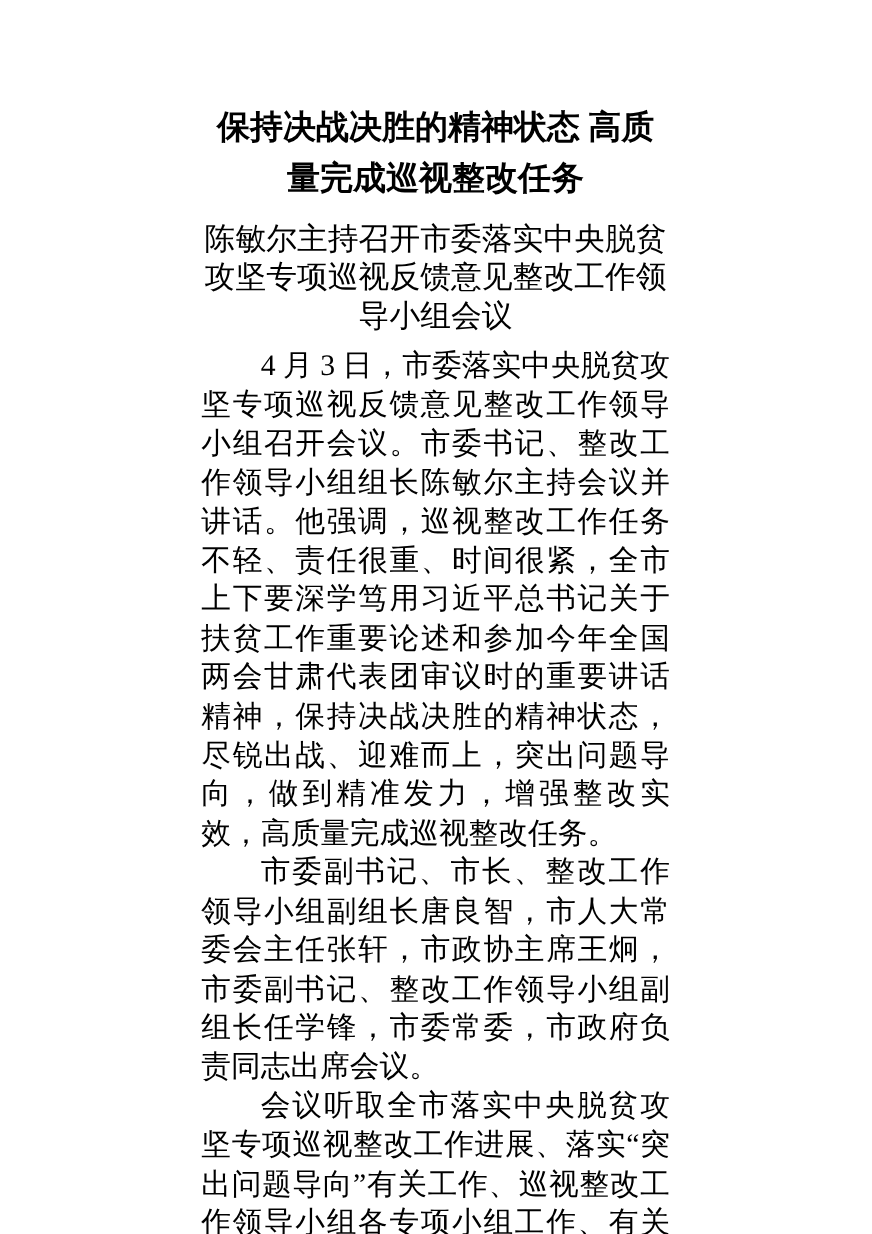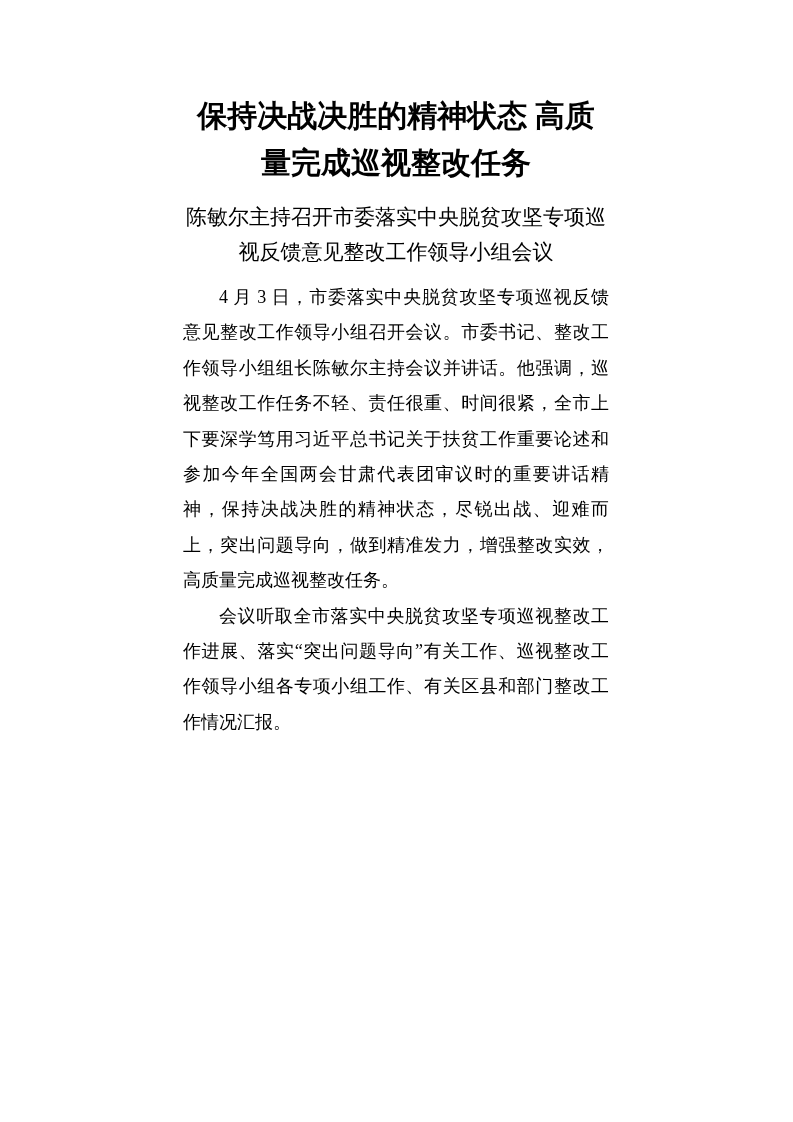--- a/index.html
+++ b/index.html
@@ -22,42 +22,43 @@
   .doc-title {
     margin: 0 0 14px 0;
     font-size: 30px;
     line-height: 47px;
     font-weight: 700;
     text-align: center;
     letter-spacing: 0;
   }
   .doc-subtitle {
     margin: 0 0 10px 0;
-    font-size: 21px;
+    font-size: 28px;
     line-height: 35px;
     font-weight: 400;
     text-align: center;
   }
   .doc-paragraph {
     margin: 0;
-    font-size: 18px;
+    font-size: 27px;
     line-height: 35.4px;
     text-align: justify;
     text-indent: 2em;
     word-break: normal;
     overflow-wrap: break-word;
     font-family: Liberation Serif, serif;
   }
 </style>
 </head>
 <body>
 
 <div class="page">
   <h1 class="doc-title">保持决战决胜的精神状态 高质量完成巡视整改任务</h1>
 
   <h2 class="doc-subtitle">陈敏尔主持召开市委落实中央脱贫攻坚专项巡视反馈意见整改工作领导小组会议</h2>
 
   <p class="doc-paragraph">4 月 3 日，市委落实中央脱贫攻坚专项巡视反馈意见整改工作领导小组召开会议。市委书记、整改工作领导小组组长陈敏尔主持会议并讲话。他强调，巡视整改工作任务不轻、责任很重、时间很紧，全市上下要深学笃用习近平总书记关于扶贫工作重要论述和参加今年全国两会甘肃代表团审议时的重要讲话精神，保持决战决胜的精神状态，尽锐出战、迎难而上，突出问题导向，做到精准发力，增强整改实效，高质量完成巡视整改任务。</p>
 
+  <p class="doc-paragraph">市委副书记、市长、整改工作领导小组副组长唐良智，市人大常委会主任张轩，市政协主席王炯，市委副书记、整改工作领导小组副组长任学锋，市委常委，市政府负责同志出席会议。</p>
 
   <p class="doc-paragraph">会议听取全市落实中央脱贫攻坚专项巡视整改工作进展、落实“突出问题导向”有关工作、巡视整改工作领导小组各专项小组工作、有关区县和部门整改工作情况汇报。</p>
 
 </div>
 
 </body></html>

